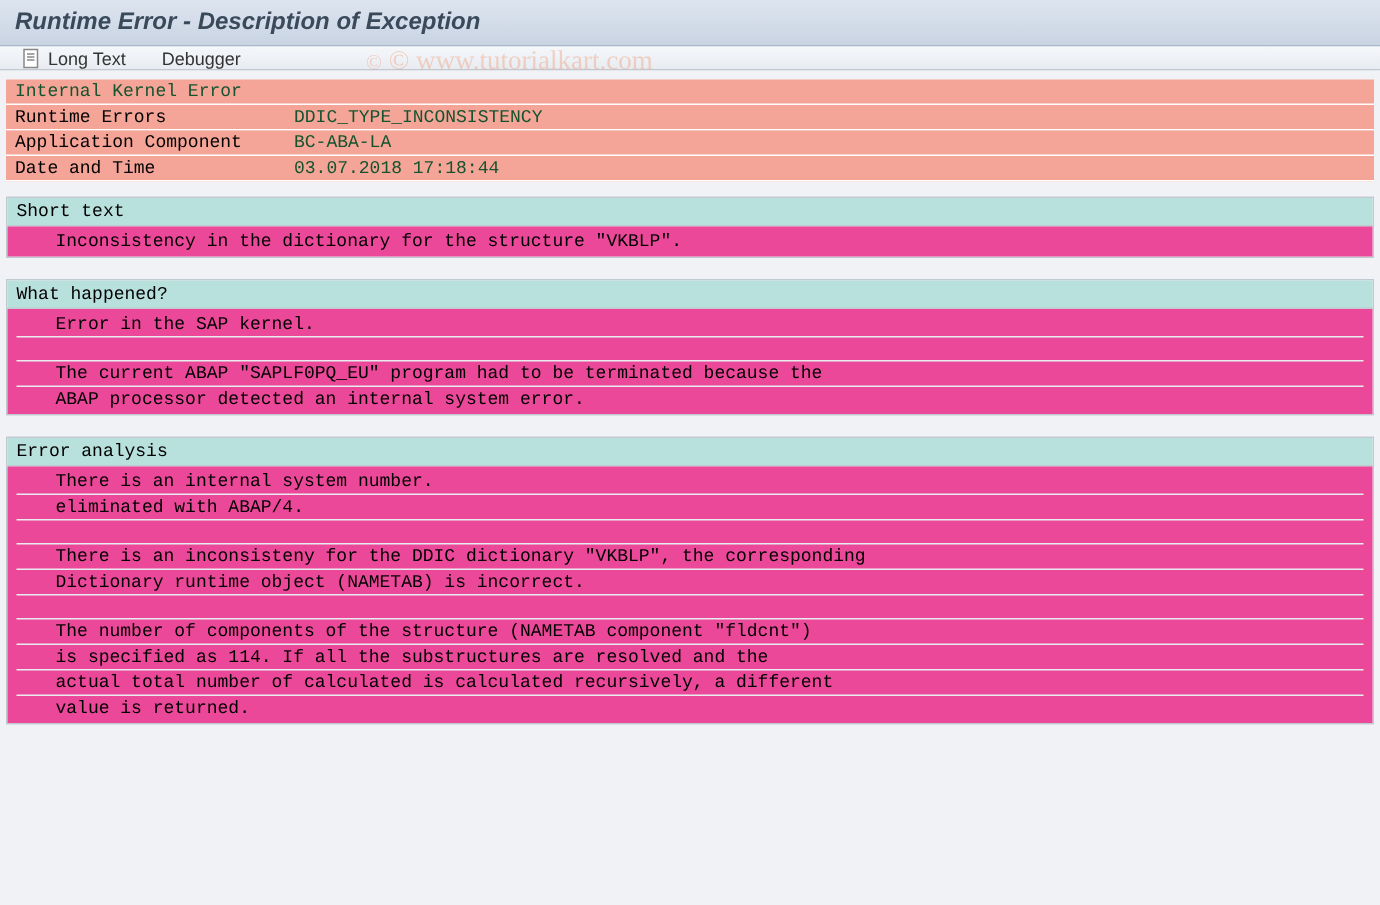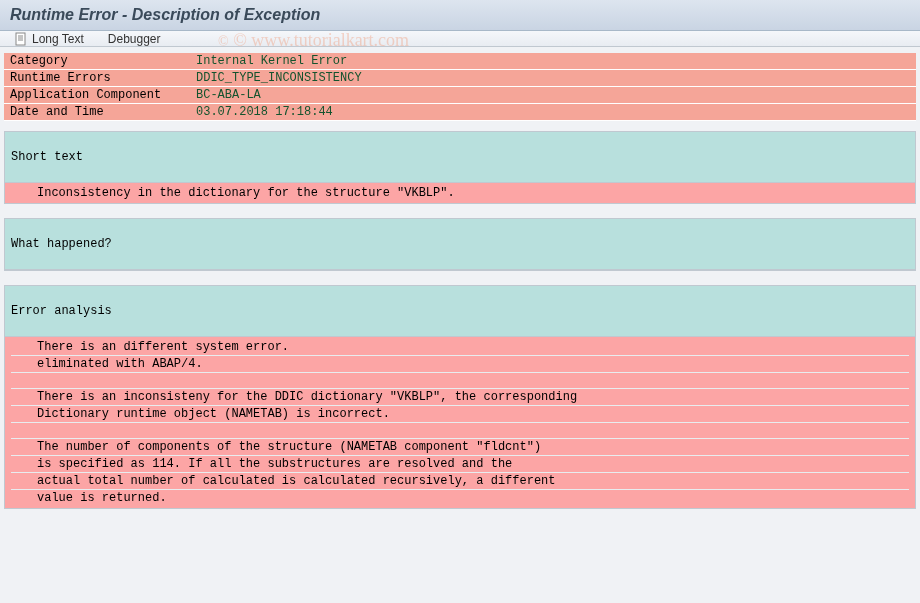--- a/index.html
+++ b/index.html
@@ -74,49 +74,49 @@
       color: #14532d;
       flex: 1;
     }
     .section {
       margin: 4px 4px 14px 4px;
       border: 1px solid #c0c8d0;
       background: #fff;
     }
     .section-header {
       background: #b8e0dd;
-      padding: 18px 6px;
+      padding: 2px 6px;
       font-family: "Courier New", monospace;
       font-size: 12px;
       color: #000;
       border-bottom: 1px solid #c0c8d0;
     }
     .section-body {
       padding: 2px 6px;
       font-family: "Courier New", monospace;
       font-size: 12px;
       color: #000;
-      background: #fca5a5;
+      background: #ec4899;
     }
     .section-line {
       padding: 1px 0 1px 26px;
       white-space: pre;
       min-height: 16px;
       border-bottom: 1px solid #e8ecef;
     }
     .section-line:last-child {
       border-bottom: none;
     }
     .section-line.blank {
       min-height: 16px;
     }
     .watermark {
       position: absolute;
       top: 30px;
-      left: 218px;
+      left: 244px;
       font-size: 18px;
       color: rgba(240, 140, 100, 0.35);
       pointer-events: none;
       font-family: Georgia, serif;
     }
     .watermark .copy { font-size: 14px; }
   </style>
 </head>
 <body>
 
@@ -142,21 +142,20 @@
 </div>
 
 <div class="watermark">
   <span class="copy">©</span> <span>© www.tutorialkart.com</span>
 </div>
 
 <div class="content">
 
   <div class="info-table">
     <div class="info-row">
-      <div class="info-label">Category</div>
       <div class="info-value">Internal Kernel Error</div>
     </div>
     <div class="info-row">
       <div class="info-label">Runtime Errors</div>
       <div class="info-value">DDIC_TYPE_INCONSISTENCY</div>
     </div>
     <div class="info-row">
       <div class="info-label">Application Component</div>
       <div class="info-value">BC-ABA-LA</div>
     </div>
@@ -168,26 +167,32 @@
 
   <div class="section">
     <div class="section-header">Short text</div>
     <div class="section-body">
         <div class="section-line">Inconsistency in the dictionary for the structure "VKBLP".</div>
       </div>
   </div>
 
   <div class="section">
     <div class="section-header">What happened?</div>
+    <div class="section-body">
+        <div class="section-line">Error in the SAP kernel.</div>
+        <div class="section-line blank"></div>
+        <div class="section-line">The current ABAP "SAPLF0PQ_EU" program had to be terminated because the</div>
+        <div class="section-line">ABAP processor detected an internal system error.</div>
+      </div>
   </div>
 
   <div class="section">
     <div class="section-header">Error analysis</div>
     <div class="section-body">
-        <div class="section-line">There is an different system error.</div>
+        <div class="section-line">There is an internal system number.</div>
         <div class="section-line">eliminated with ABAP/4.</div>
         <div class="section-line blank"></div>
         <div class="section-line">There is an inconsisteny for the DDIC dictionary "VKBLP", the corresponding</div>
         <div class="section-line">Dictionary runtime object (NAMETAB) is incorrect.</div>
         <div class="section-line blank"></div>
         <div class="section-line">The number of components of the structure (NAMETAB component "fldcnt")</div>
         <div class="section-line">is specified as 114. If all the substructures are resolved and the</div>
         <div class="section-line">actual total number of calculated is calculated recursively, a different</div>
         <div class="section-line">value is returned.</div>
       </div>

